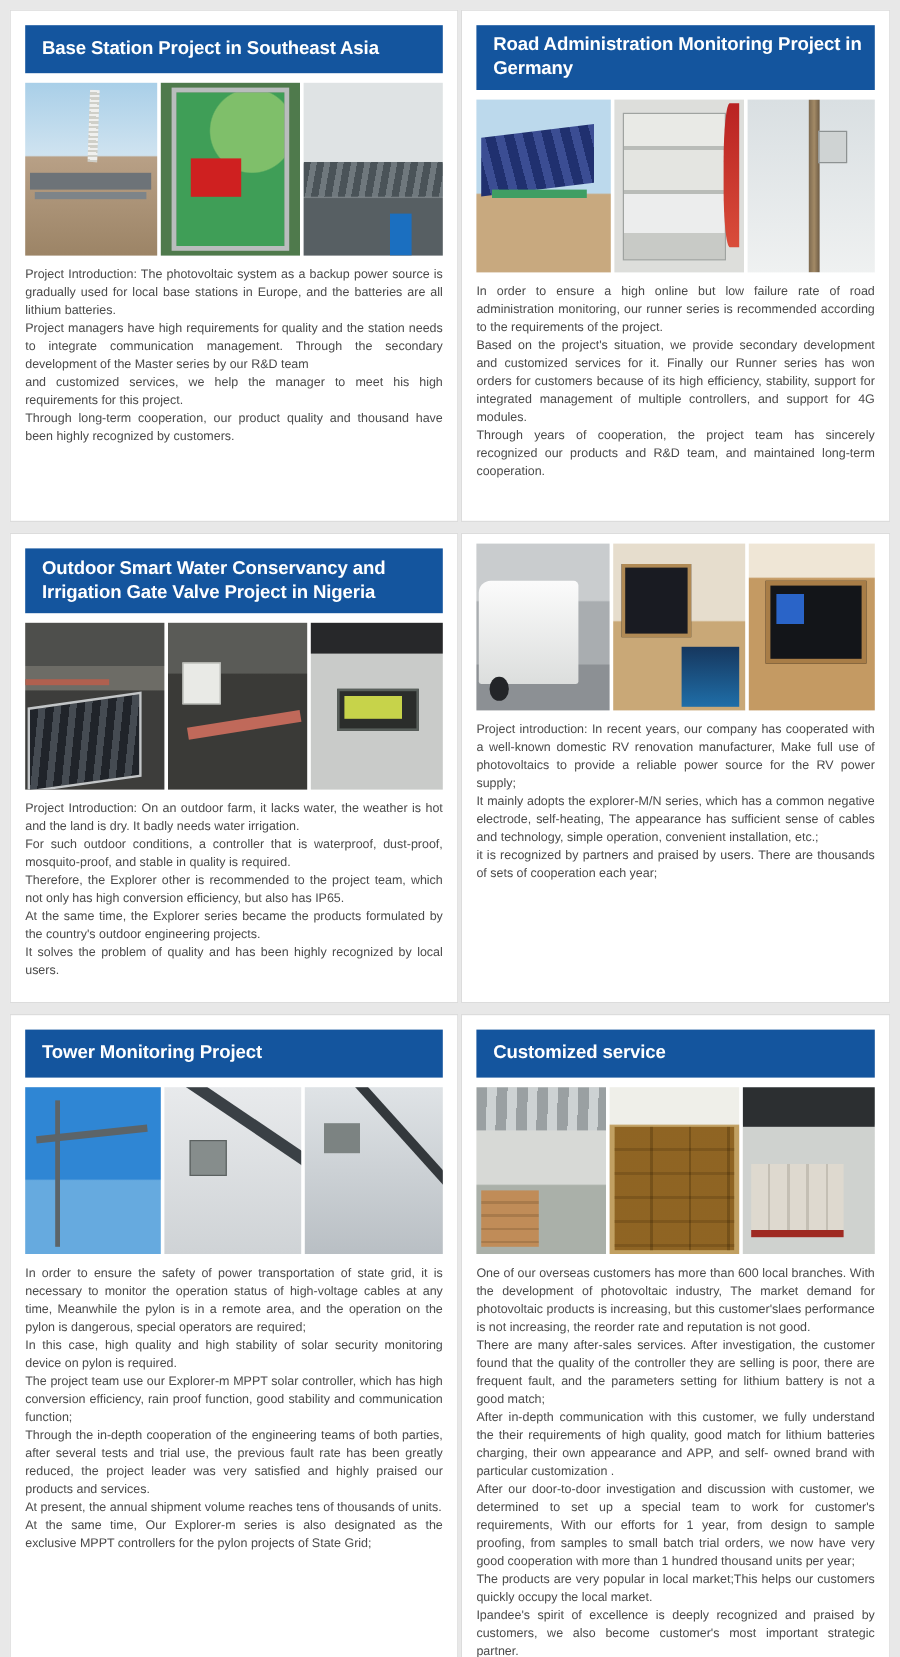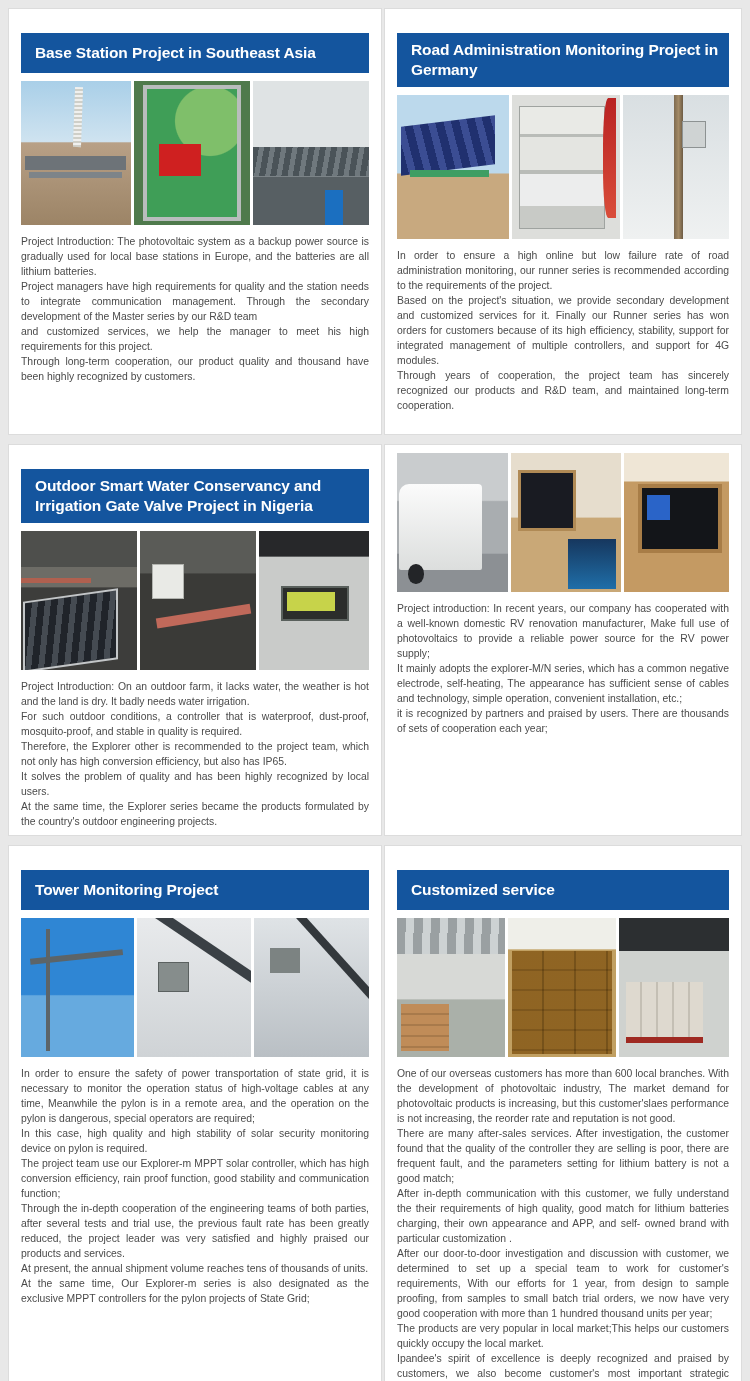--- a/index.html
+++ b/index.html
@@ -29,21 +29,21 @@
   .card-header {
     background: #14559e;
     color: #ffffff;
     font-size: 15.5px;
     font-weight: bold;
     line-height: 1.28;
     padding: 10px 0 10px 14px;
     letter-spacing: -0.1px;
   }
   .card-header.two-line { padding: 7px 0 7px 14px; }
-  .header-wrap { padding: 24px 12px 0 12px; }
+  .header-wrap { padding: 12px 12px 0 12px; }
   .img-strip {
     display: flex;
     gap: 3px;
     padding: 8px 12px 0 12px;
   }
   .ph {
     position: relative;
     overflow: hidden;
     background: #b8bcbf;
     flex: 1 1 0;
@@ -293,22 +293,22 @@
       </div>
       <div class="img-strip">
         <div class="ph p3a" style="height:139px;flex:1.12;"></div>
         <div class="ph p3b" style="height:139px;flex:1.12;"></div>
         <div class="ph p3c" style="height:139px;flex:1.06;"></div>
       </div>
       <div class="body-text">
         <p>Project Introduction: On an outdoor farm, it lacks water, the weather is hot and the land is dry. It badly needs water irrigation.</p>
         <p>For such outdoor conditions, a controller that is waterproof, dust-proof, mosquito-proof, and stable in quality is required.</p>
         <p>Therefore, the Explorer other is recommended to the project team, which not only has high conversion efficiency, but also has IP65.</p>
+        <p>At the same time, the Explorer series became the products formulated by the country's outdoor engineering projects.</p>
         <p>It solves the problem of quality and has been highly recognized by local users.</p>
-        <p>At the same time, the Explorer series became the products formulated by the country's outdoor engineering projects.</p>
       </div>
     </div>
 
     <div class="card" style="width:358px;height:392px;margin:9px 8px 0 1px;">
       <div class="img-strip">
         <div class="ph p4a" style="height:139px;flex:1.1;"></div>
         <div class="ph p4b" style="height:139px;flex:1.08;"></div>
         <div class="ph p4c" style="height:139px;flex:1.04;"></div>
       </div>
       <div class="body-text">

